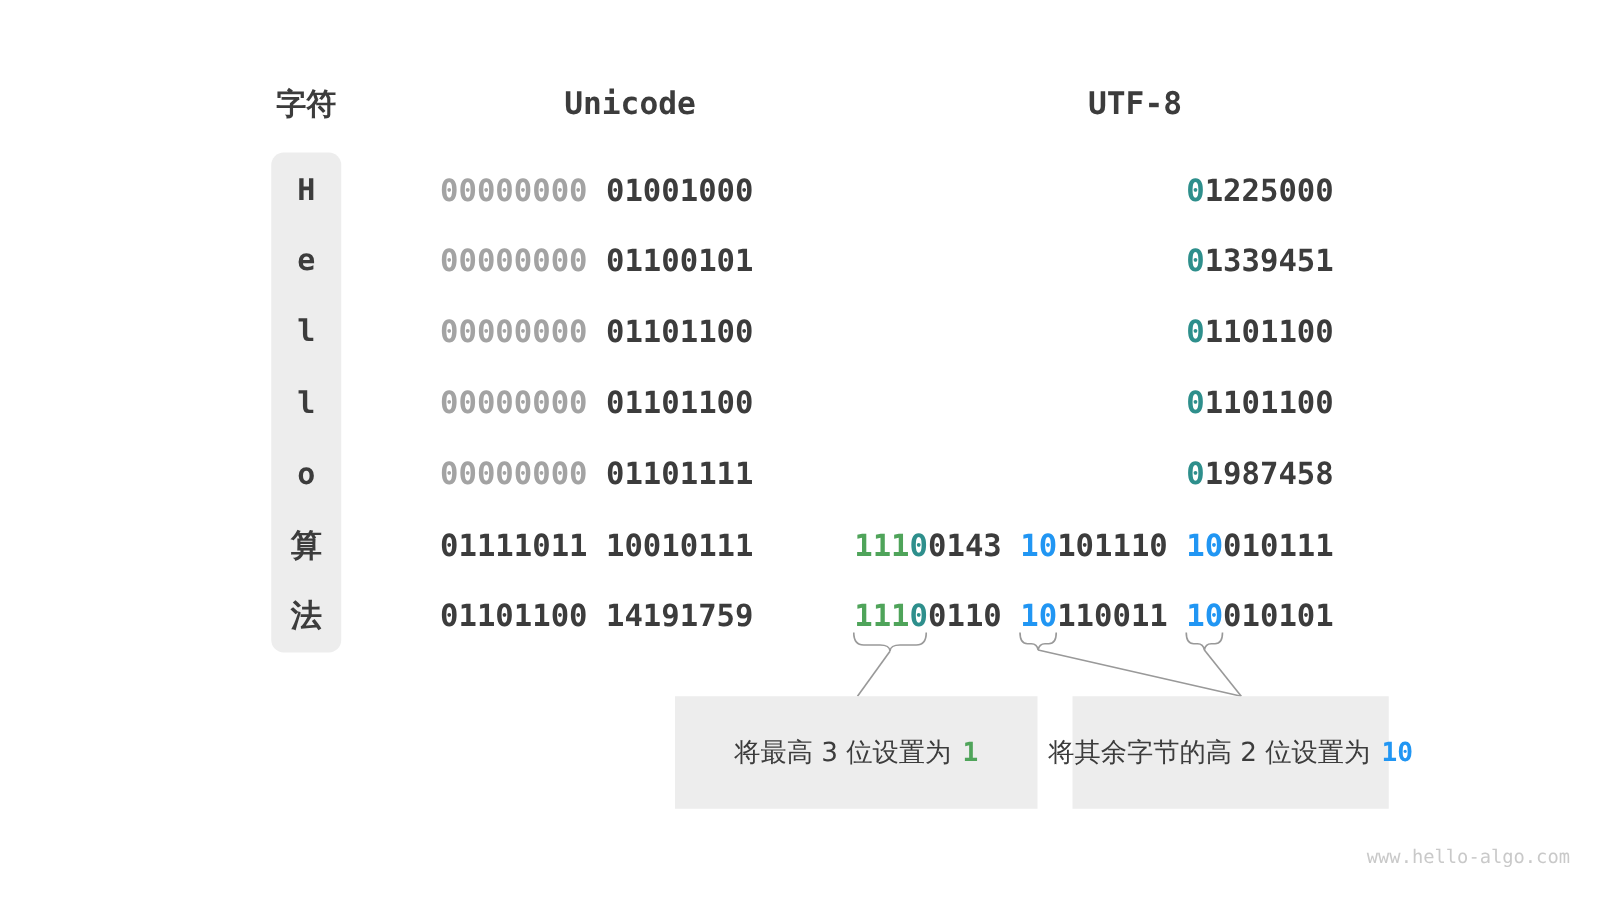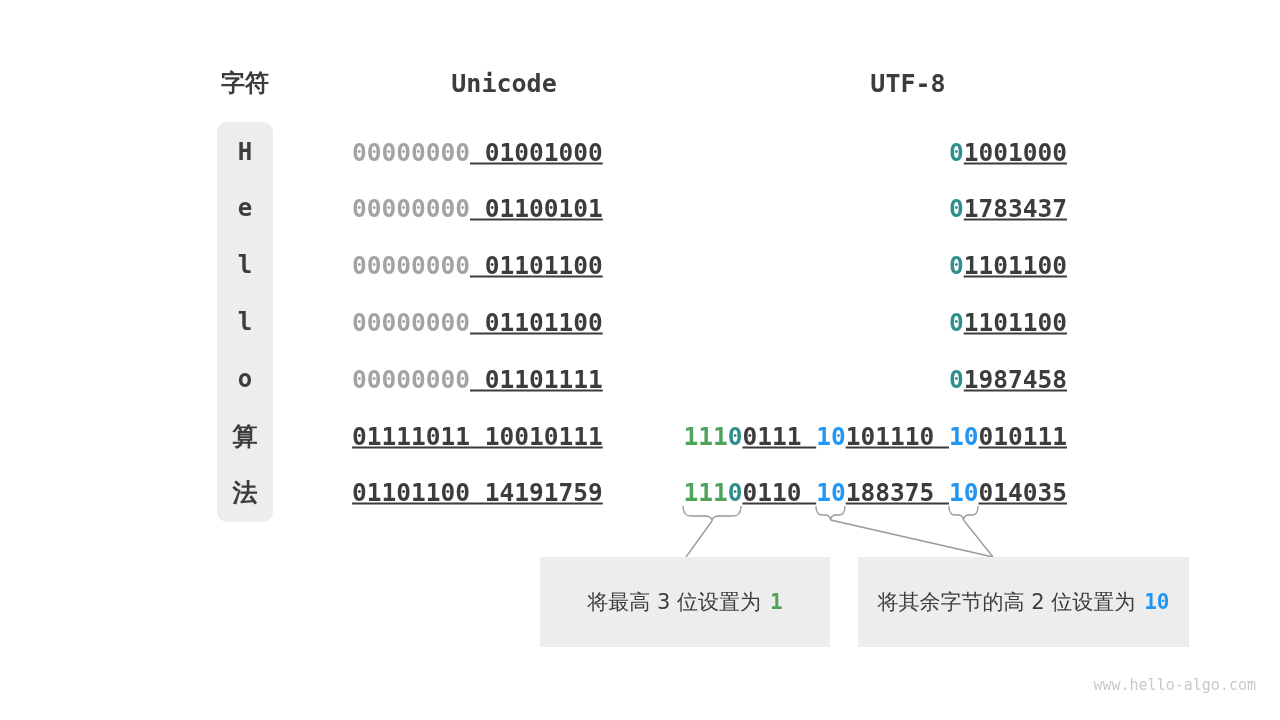--- a/index.html
+++ b/index.html
@@ -24,37 +24,37 @@
   
   .row { position:absolute; left:0; width:1280px; height:0; }
   .cell { position:absolute; transform:translateY(-50%); white-space:pre; color:var(--dark); }
   .cell.char {
     left:245px; transform:translate(-50%,-50%);
     font:bold 24px "DejaVu Sans Mono", monospace;
   }
   .cell.char.cjk { font:bold 25px "DejaVu Sans", sans-serif; }
   .cell.unicode { left:352px; font:bold 24.5px "DejaVu Sans Mono", monospace; }
   .cell.utf8 { right:213px; text-align:right; font:bold 24.5px "DejaVu Sans Mono", monospace; }
-  .c-dark  { color:var(--dark);text-decoration:underline; }
+  .c-dark  { color:var(--dark); }
   .c-gray  { color:var(--gray); }
   .c-teal  { color:var(--teal); }
   .c-green { color:var(--green); }
   .c-blue  { color:var(--blue); }
   
   .overlay { position:absolute; left:0; top:0; width:1280px; height:720px; pointer-events:none; }
   .overlay path, .overlay line { stroke:var(--line); stroke-width:1.3; fill:none; }
   
   .callout {
     position:absolute; top:557px; height:90px; background:var(--box_bg);
     border-radius:0; display:flex; flex-direction:row;
     justify-content:center; align-items:center;
     font-size:21px; line-height:36px; color:var(--dark); white-space:pre;
   }
   #callout1 { left:540px; width:290px; }
-  #callout2 { left:858px; width:331px; }
+  #callout2 { left:858px; width:253px; }
   .hl { font-family:"DejaVu Sans Mono", monospace; font-weight:bold; margin-left:9px; }
   .hl-green { color:var(--green); }
   .hl-blue  { color:var(--blue); }
   
   .watermark {
     position:absolute; right:40px; bottom:26px;
     font:15px "DejaVu Sans Mono", monospace; color:var(--watermark);
   }
 </style>
 </head>
@@ -65,51 +65,51 @@
   <div class="hdr hdr-cjk" id="hdr-char">字符</div>
   <div class="hdr hdr-mono" id="hdr-unicode">Unicode</div>
   <div class="hdr hdr-mono" id="hdr-utf8">UTF-8</div>
 
   <div class="char-col-bg"></div>
 
   <div id="rows-layer">
       <div class="row" style="top: 151.5px;">
     <div class="cell char">H</div>
     <div class="cell unicode"><span class="c-gray">00000000</span><span class="c-dark"> 01001000</span></div>
-    <div class="cell utf8"><span class="c-teal">0</span><span class="c-dark">1001000</span></div>
+    <div class="cell utf8"><span class="c-teal">0</span><span class="c-dark">1225000</span></div>
   </div>
       <div class="row" style="top: 208.3px;">
     <div class="cell char">e</div>
     <div class="cell unicode"><span class="c-gray">00000000</span><span class="c-dark"> 01100101</span></div>
-    <div class="cell utf8"><span class="c-teal">0</span><span class="c-dark">1783437</span></div>
+    <div class="cell utf8"><span class="c-teal">0</span><span class="c-dark">1339451</span></div>
   </div>
       <div class="row" style="top: 265.1px;">
     <div class="cell char">l</div>
     <div class="cell unicode"><span class="c-gray">00000000</span><span class="c-dark"> 01101100</span></div>
     <div class="cell utf8"><span class="c-teal">0</span><span class="c-dark">1101100</span></div>
   </div>
       <div class="row" style="top: 321.9px;">
     <div class="cell char">l</div>
     <div class="cell unicode"><span class="c-gray">00000000</span><span class="c-dark"> 01101100</span></div>
     <div class="cell utf8"><span class="c-teal">0</span><span class="c-dark">1101100</span></div>
   </div>
       <div class="row" style="top: 378.7px;">
     <div class="cell char">o</div>
     <div class="cell unicode"><span class="c-gray">00000000</span><span class="c-dark"> 01101111</span></div>
     <div class="cell utf8"><span class="c-teal">0</span><span class="c-dark">1987458</span></div>
   </div>
       <div class="row" style="top: 435.5px;">
     <div class="cell char cjk">算</div>
     <div class="cell unicode"><span class="c-dark">01111011 10010111</span></div>
-    <div class="cell utf8"><span class="c-green">111</span><span class="c-teal">0</span><span class="c-dark">0111 </span><span class="c-blue">10</span><span class="c-dark">101110 </span><span class="c-blue">10</span><span class="c-dark">010111</span></div>
+    <div class="cell utf8"><span class="c-green">111</span><span class="c-teal">0</span><span class="c-dark">0143 </span><span class="c-blue">10</span><span class="c-dark">101110 </span><span class="c-blue">10</span><span class="c-dark">010111</span></div>
   </div>
       <div class="row" style="top: 492.3px;">
     <div class="cell char cjk">法</div>
     <div class="cell unicode"><span class="c-dark">01101100 14191759</span></div>
-    <div class="cell utf8"><span class="c-green">111</span><span class="c-teal">0</span><span class="c-dark">0110 </span><span class="c-blue">10</span><span class="c-dark">188375 </span><span class="c-blue">10</span><span class="c-dark">014035</span></div>
+    <div class="cell utf8"><span class="c-green">111</span><span class="c-teal">0</span><span class="c-dark">0110 </span><span class="c-blue">10</span><span class="c-dark">110011 </span><span class="c-blue">10</span><span class="c-dark">010101</span></div>
   </div>
     </div>
 
   <svg class="overlay" viewBox="0 0 1280 720" xmlns="http://www.w3.org/2000/svg">
 
     <path d="M683,506 C683,513 686,516 691,516 L704,516 C709,516 712,518 712,521 C712,518 715,516 720,516 L733,516 C738,516 741,513 741,506"></path>
 
     <path d="M816,506 C816,512 818,515 822,515 L825,515 C828,515 830,517 830.5,520 C831,517 833,515 836,515 L839,515 C843,515 845,512 845,506"></path>
 
     <path d="M949,506 C949,512 951,515 955,515 L958,515 C961,515 963,517 963.5,520 C964,517 966,515 969,515 L972,515 C976,515 978,512 978,506"></path>

